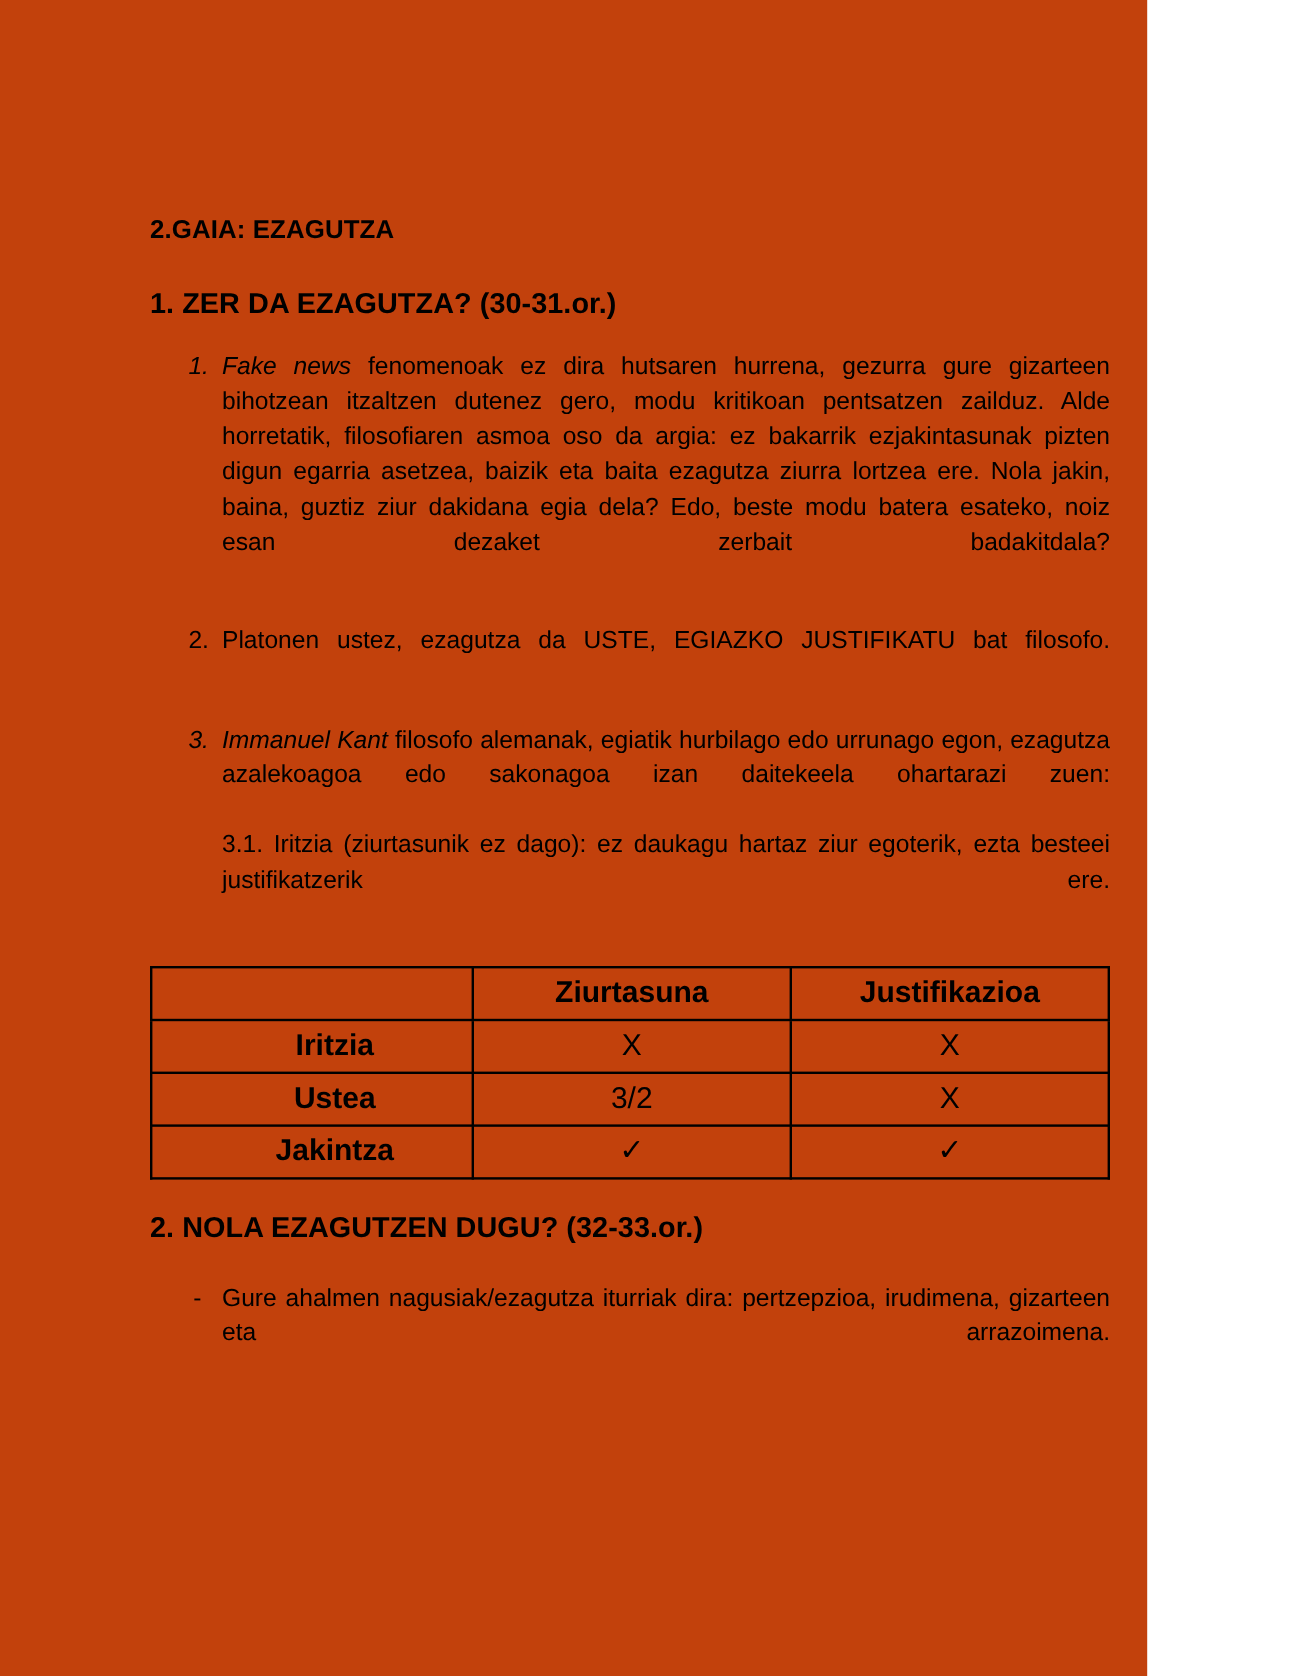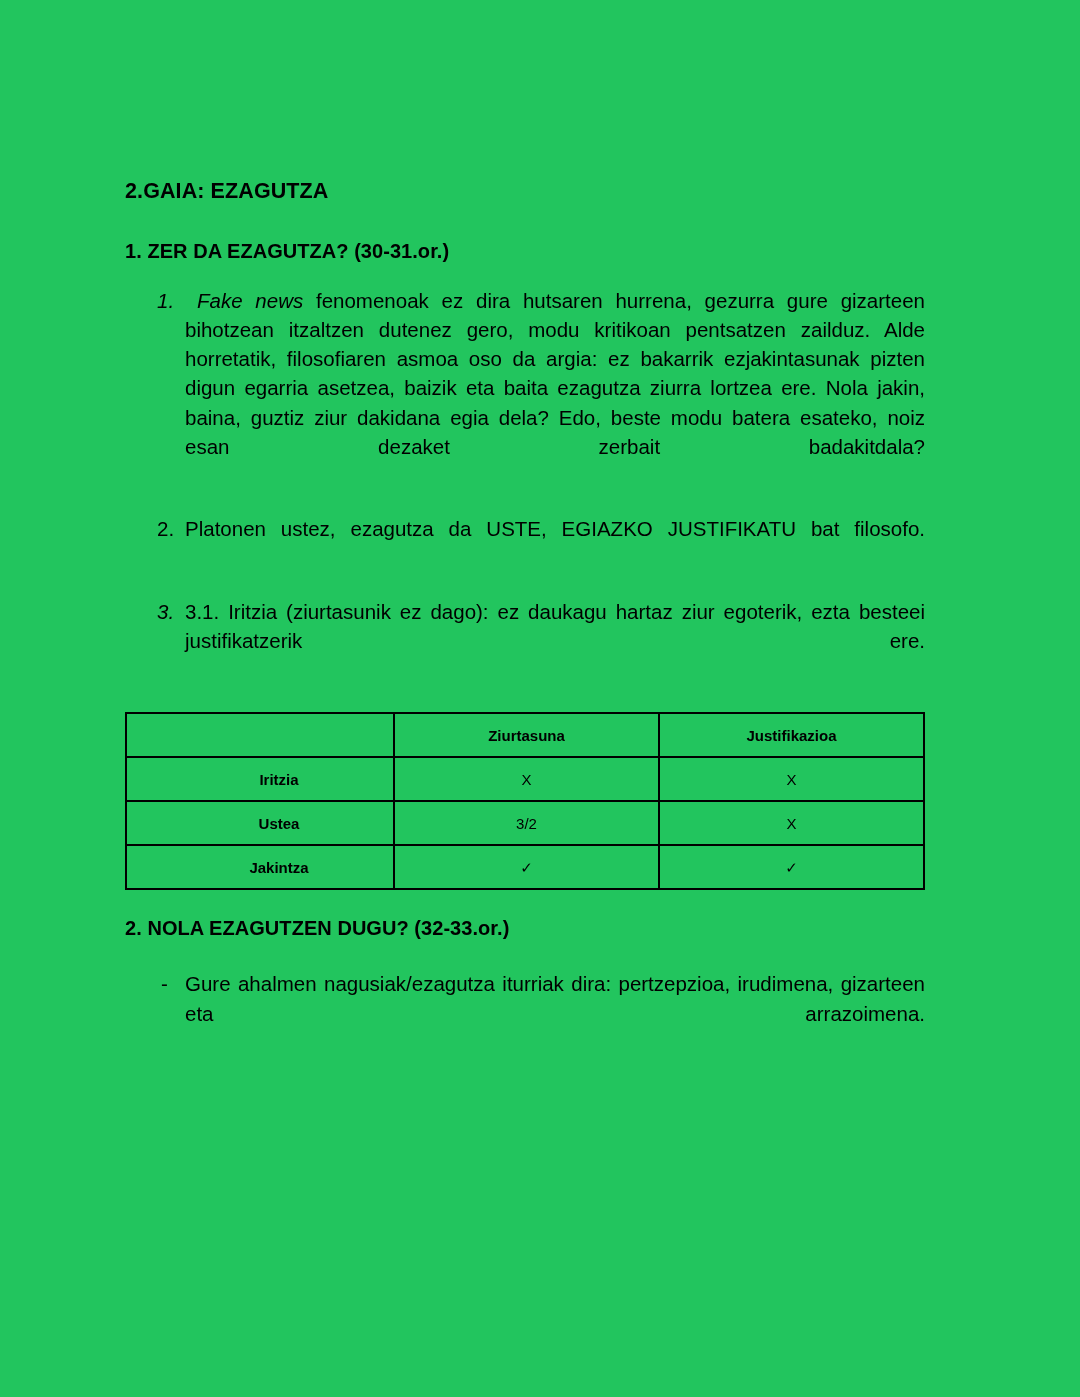--- a/index.html
+++ b/index.html
@@ -15,23 +15,23 @@
     overflow: hidden;
     font-family: "Liberation Sans", sans-serif;
     color: #000000;
     -webkit-font-smoothing: antialiased;
   }
 
   .page {
     position: absolute;
     left: 0;
     top: 0;
-    width: 1080px;
+    width: 956px;
     height: 1397px;
-    background: #22c55e;
+    background: #c2410c;
     box-sizing: border-box;
     padding: 0;
   }
 
   .content {
     position: absolute;
     left: 125px;
     top: 178px;
     width: 800px;
   }
@@ -39,21 +39,21 @@
   
   .doc-title {
     font-size: 21.5px;
     font-weight: bold;
     letter-spacing: 0.1px;
     line-height: 1.25;
     margin: 0 0 0 0;
   }
 
   .section-heading {
-    font-size: 20px;
+    font-size: 24px;
     font-weight: bold;
     letter-spacing: 0.05px;
     line-height: 1.25;
     margin: 0;
   }
 
   .gap-title-to-h1 { height: 34px; }
   .gap-h1-to-list  { height: 22px; }
   .gap-table-to-h2 { height: 26px; }
   .gap-h2-to-list  { height: 28px; }
@@ -79,21 +79,21 @@
     font-weight: normal;
     text-align: left;
     white-space: nowrap;
   }
   .list-marker.italic { font-style: italic; }
   .list-marker.dash {
     left: 36px;
   }
 
   .list-text { display: block; }
-  .list-text .it { font-style: italic; margin-left: 12px; }
+  .list-text .it { font-style: italic; }
 
   .sub-lines {
     display: block;
     text-align: justify;
     text-justify: inter-word;
   }
   .sub-lines .sub-item { display: block; }
 
   
   .list-text, .sub-item { text-align: justify; }
@@ -112,21 +112,21 @@
     border-collapse: collapse;
     width: 798px;
     table-layout: fixed;
   }
   table.matrix td, table.matrix th {
     border: 2px solid #000000;
     height: 44px;
     padding: 0 6px;
     text-align: center;
     vertical-align: middle;
-    font-size: 15px;
+    font-size: 25px;
     font-weight: normal;
     box-sizing: border-box;
   }
   table.matrix th {
     font-weight: bold;
   }
   table.matrix .col-label { width: 268px; }
   table.matrix .col-a { width: 265px; }
   table.matrix .col-b { width: 265px; }
   table.matrix td.rowlabel {
@@ -154,20 +154,21 @@
       <span class="list-text"><span class="it">Fake news</span><span> fenomenoak ez dira hutsaren hurrena, gezurra gure gizarteen bihotzean itzaltzen dutenez gero, modu kritikoan pentsatzen zailduz. Alde horretatik, filosofiaren asmoa oso da argia: ez bakarrik ezjakintasunak pizten digun egarria asetzea, baizik eta baita ezagutza ziurra lortzea ere. Nola jakin, baina, guztiz ziur dakidana egia dela? Edo, beste modu batera esateko, noiz esan dezaket zerbait badakitdala?</span></span>
     </div>
 
     <div class="list-block">
       <span class="list-marker">2.</span>
       <span class="list-text"><span>Platonen ustez, ezagutza da USTE, EGIAZKO JUSTIFIKATU bat filosofo.</span></span>
     </div>
 
     <div class="list-block">
       <span class="list-marker italic">3.</span>
+      <span class="list-text"><span class="it">Immanuel Kant</span><span> filosofo alemanak, egiatik hurbilago edo urrunago egon, ezagutza azalekoagoa edo sakonagoa izan daitekeela ohartarazi zuen:</span></span>
       <span class="sub-lines">
         <span class="sub-item">3.1. Iritzia (ziurtasunik ez dago): ez daukagu hartaz ziur egoterik, ezta besteei justifikatzerik ere.</span>
       </span>
     </div>
 
     <div class="table-wrap">
       <table class="matrix">
         <thead>
           <tr>
             <th class="col-label"></th>

